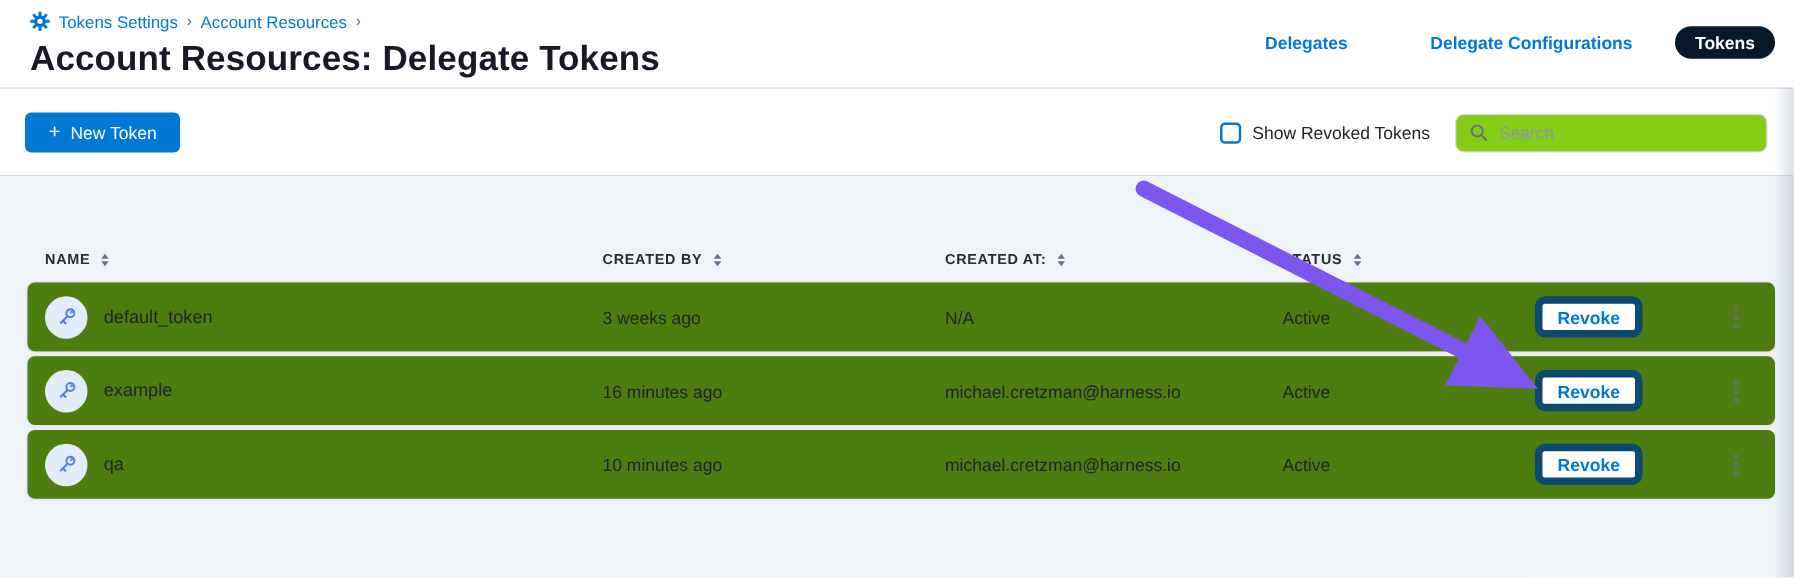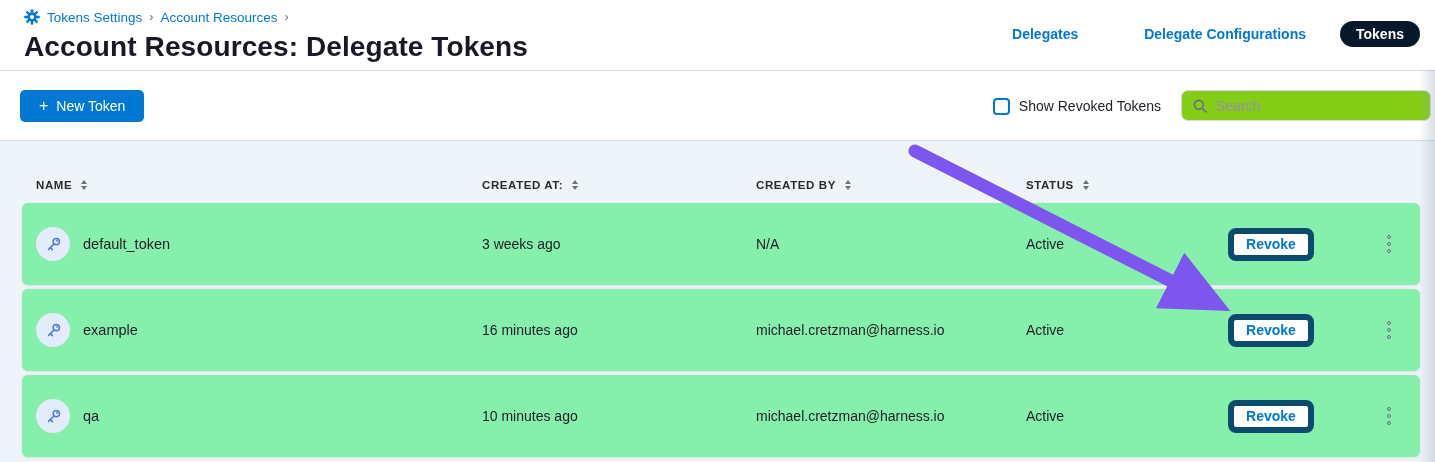--- a/index.html
+++ b/index.html
@@ -36,22 +36,22 @@
   
   .btn-new {
     position:absolute; left:20px; top:90px;
     display:inline-flex; align-items:center; gap:8px;
     background:#0278d5; color:#fff; border:none; border-radius:5px;
     height:32px; padding:0 19px; font-size:14px; font-weight:500;
     font-family:inherit; cursor:pointer;
   }
   .btn-new .plus { font-size:16px; font-weight:500; line-height:1; }
   .toolbar-right {
-    position:absolute; right:4px; top:90px;
-    display:flex; gap:20px; height:32px;
+    position:absolute; right:21px; top:90px;
+    display:flex; align-items:center; gap:20px; height:32px;
   }
   .chk-group { display:flex; align-items:center; gap:9px; cursor:pointer; }
   .checkbox {
     width:17px; height:17px; border:2px solid #0278d5; border-radius:4px;
     background:#fff; cursor:pointer;
   }
   .chk-label { font-size:14px; color:#22222a; }
   .searchbox {
     width:250px; height:31px; background:#84cc16;
     border:1px solid #d9dae5; border-radius:7px;
@@ -65,32 +65,32 @@
   
   .content {
     position:absolute; left:0; top:141px; width:1435px; height:321px;
     background:#eff4f8;
   }
   .thead {
     margin:38px 15px 0 36px;
     display:grid; grid-template-columns:446px 274px 270px 1fr;
     align-items:center;
   }
-  .th { display:flex; align-items:center; gap:9px; cursor:pointer; }
+  .th { display:flex; align-items:center; gap:9px; cursor:pointer;margin-top:23px; }
   .th-label {
     font-size:11.5px; font-weight:700; letter-spacing:.6px; color:#2a2a35;
     text-transform:uppercase;
   }
   .sort { display:inline-flex; flex-direction:column; gap:2px; }
   .sort i { width:0; height:0; border-left:3.5px solid transparent; border-right:3.5px solid transparent; display:block; }
   .sort .up { border-bottom:4.5px solid #6b6d85; }
   .sort .down { border-top:4.5px solid #6b6d85; }
   .rows { margin:12px 15px 0 22px; }
   .row-card {
-    background:#86efac; border-radius:6px; height:82px; margin-bottom:4px;
+    background:#4d7c0f; border-radius:6px; height:55px; margin-bottom:4px;
     box-shadow:0 1px 3px rgba(40,41,61,.07), 0 0 1px rgba(40,41,61,.12);
     display:grid; grid-template-columns:446px 274px 270px 200px 152px 1fr;
     align-items:center; padding-left:14px; cursor:pointer;
   }
   .cell-name { display:flex; align-items:center; gap:13px; }
   .key-badge {
     width:34px; height:34px; border-radius:50%; background:#e2ecfb;
     display:flex; align-items:center; justify-content:center; flex:0 0 auto;
   }
   .name-text { font-size:14.5px; color:#22222a; }
@@ -181,28 +181,28 @@
 
   <div class="thead">
     <div class="th">
       <span class="th-label">NAME</span>
       <span class="sort">
           <i class="up"></i>
           <i class="down"></i>
         </span>
     </div>
     <div class="th">
-      <span class="th-label">CREATED AT:</span>
+      <span class="th-label">CREATED BY</span>
       <span class="sort">
           <i class="up"></i>
           <i class="down"></i>
         </span>
     </div>
     <div class="th">
-      <span class="th-label">CREATED BY</span>
+      <span class="th-label">CREATED AT:</span>
       <span class="sort">
           <i class="up"></i>
           <i class="down"></i>
         </span>
     </div>
     <div class="th">
       <span class="th-label">STATUS</span>
       <span class="sort">
           <i class="up"></i>
           <i class="down"></i>

